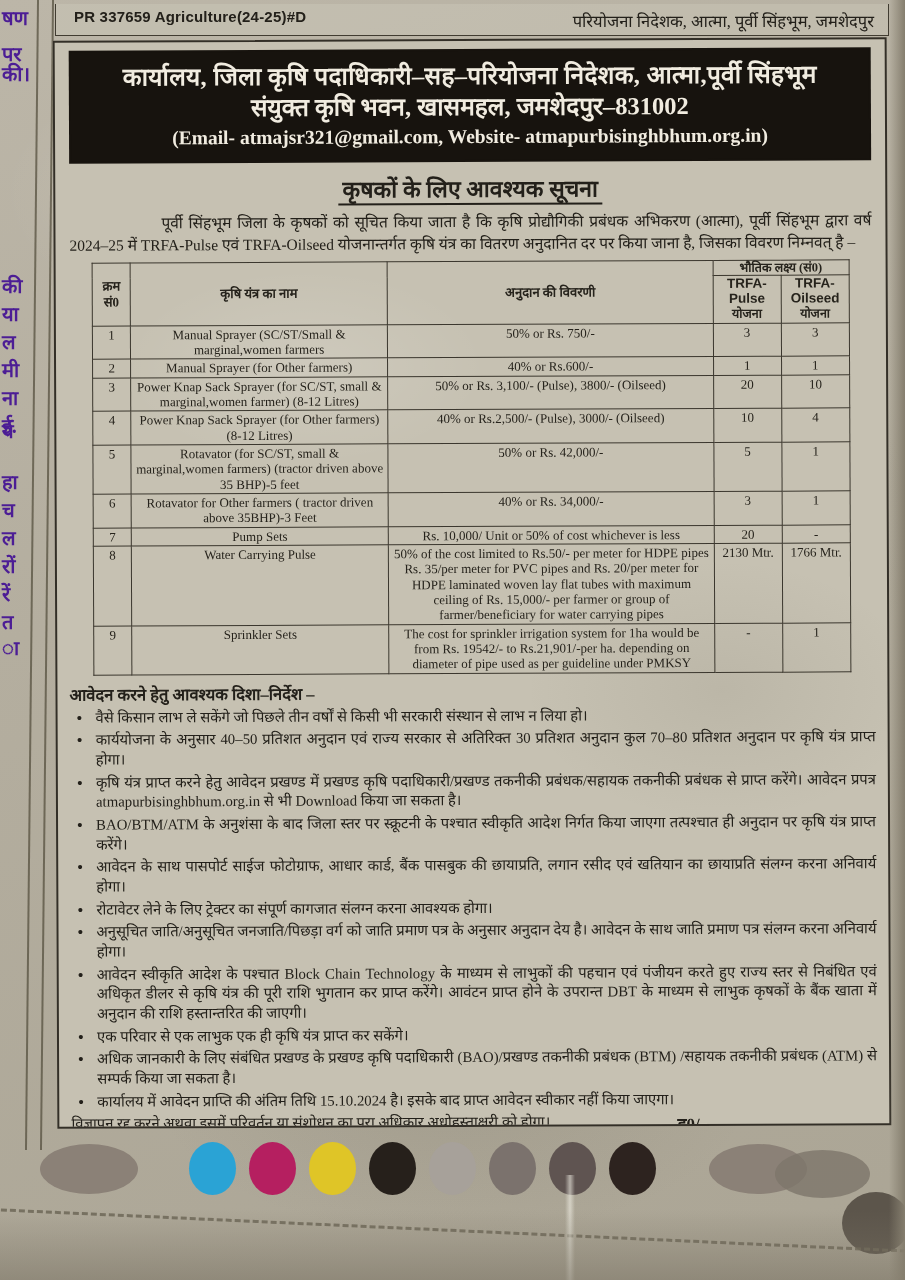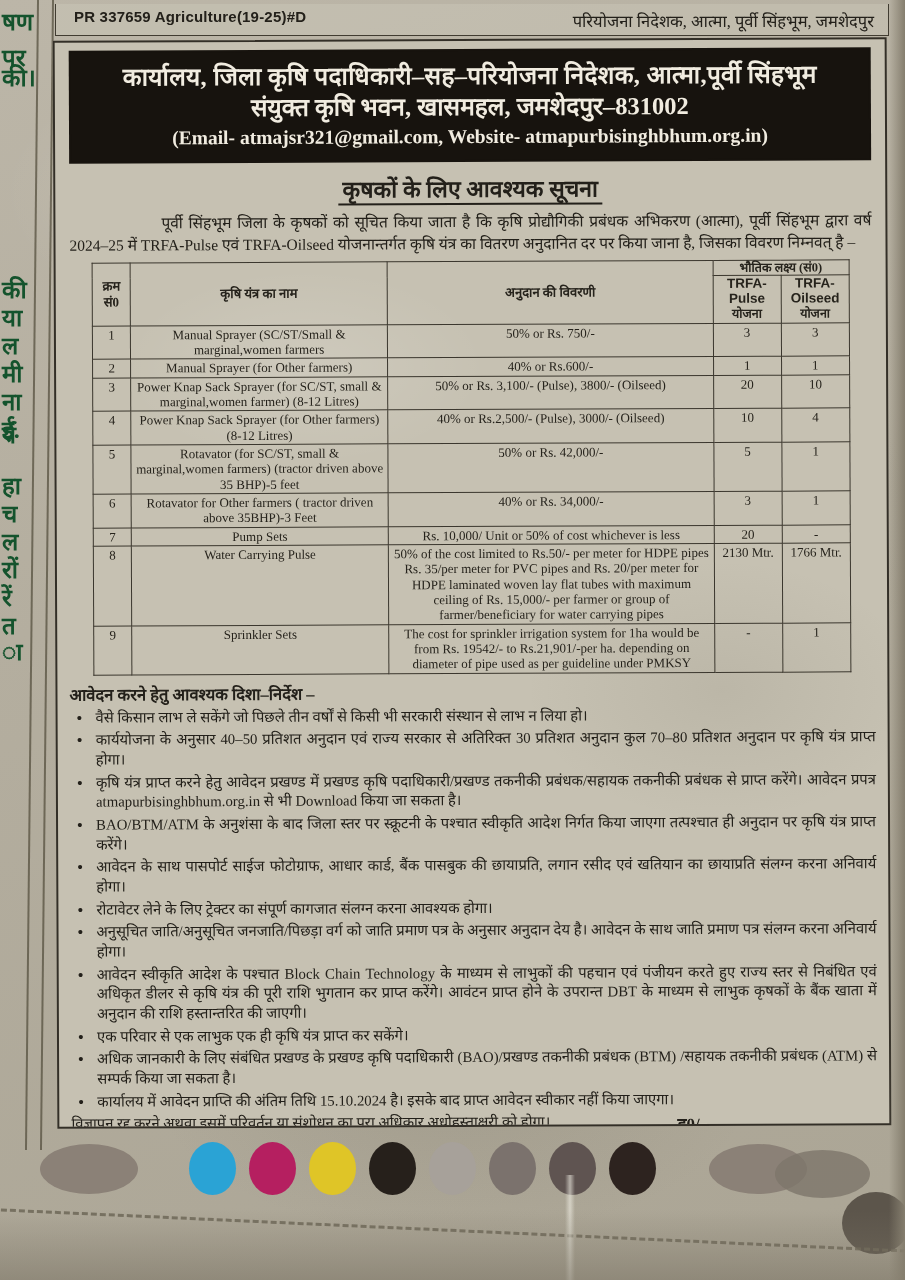--- a/index.html
+++ b/index.html
@@ -12,21 +12,21 @@
       radial-gradient(ellipse 500px 250px at 50% 85%, rgba(100,95,80,.15), transparent 60%),
       linear-gradient(160deg,#bcb6a8 0%,#b4ae9f 40%,#aba595 100%);
     font-family:"Liberation Serif","DejaVu Serif",serif;
     color:#23201a;
   }
   body::after{content:"";position:absolute;right:0;top:0;width:16px;height:100%;
     background:linear-gradient(to right,transparent,#857e6e);pointer-events:none;}
 
   
   .left-margin{position:absolute;left:0;top:0;width:55px;height:1160px;}
-  .frag{position:absolute;left:2px;font-size:24px;font-weight:bold;color:#14532d;}
+  .frag{position:absolute;left:2px;font-size:20px;font-weight:bold;color:#4c1d95;}
   .rule-v1,.rule-v2{position:absolute;top:0;width:1.5px;height:1150px;background:#55503f;opacity:.75;}
   .rule-v1{left:31px;transform:rotate(.6deg);}
   .rule-v2{left:46px;transform:rotate(.6deg);}
 
   .sheet{position:absolute;left:55px;top:4px;width:834px;}
 
   .top-strip{display:flex;justify-content:space-between;align-items:flex-start;
     border:1.5px solid #413c31;border-top:none;padding:4px 14px 3px 18px;background:rgba(210,205,192,.35);}
   .pr-top{font-family:"Liberation Sans","DejaVu Sans",sans-serif;font-weight:bold;font-size:15px;letter-spacing:.2px;}
   .masthead-right{font-size:16.5px;font-weight:normal;padding-top:1px;}
@@ -105,21 +105,21 @@
     <span class="frag" style="top: 524px;">ल</span>
     <span class="frag" style="top: 552px;">रों</span>
     <span class="frag" style="top: 580px;">रें</span>
     <span class="frag" style="top: 608px;">त</span>
     <span class="frag" style="top: 634px;">ा</span>
   </div>
 
 <div class="sheet">
 
   <div class="top-strip">
-    <span class="pr-top">PR 337659 Agriculture(19-25)#D</span>
+    <span class="pr-top">PR 337659 Agriculture(24-25)#D</span>
     <span class="masthead-right">परियोजना निदेशक, आत्मा, पूर्वी सिंहभूम, जमशेदपुर</span>
   </div>
 
   <div class="ad-box">
 
     <div class="banner">
       <div class="banner-l1">कार्यालय, जिला कृषि पदाधिकारी–सह–परियोजना निदेशक, आत्मा,पूर्वी सिंहभूम</div>
       <div class="banner-l2">संयुक्त कृषि भवन, खासमहल, जमशेदपुर–831002</div>
       <div class="banner-l3">(Email- atmajsr321@gmail.com, Website- atmapurbisinghbhum.org.in)</div>
     </div>

